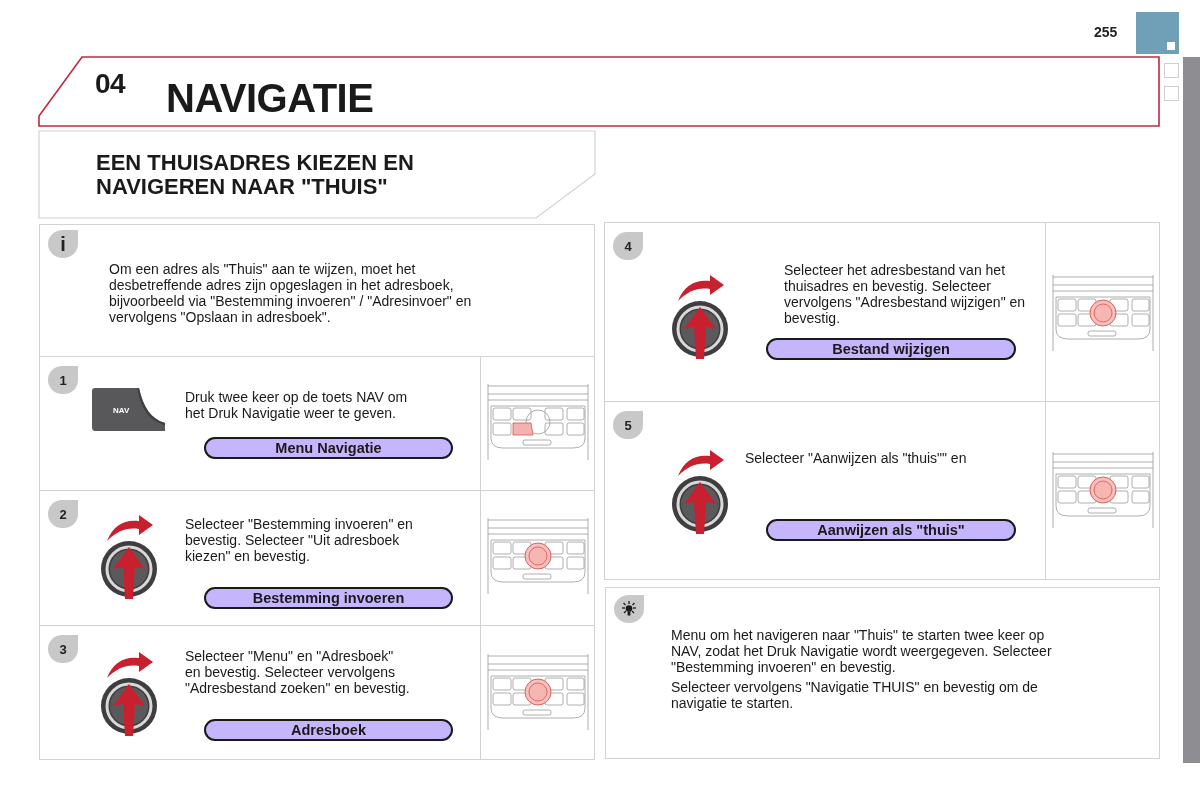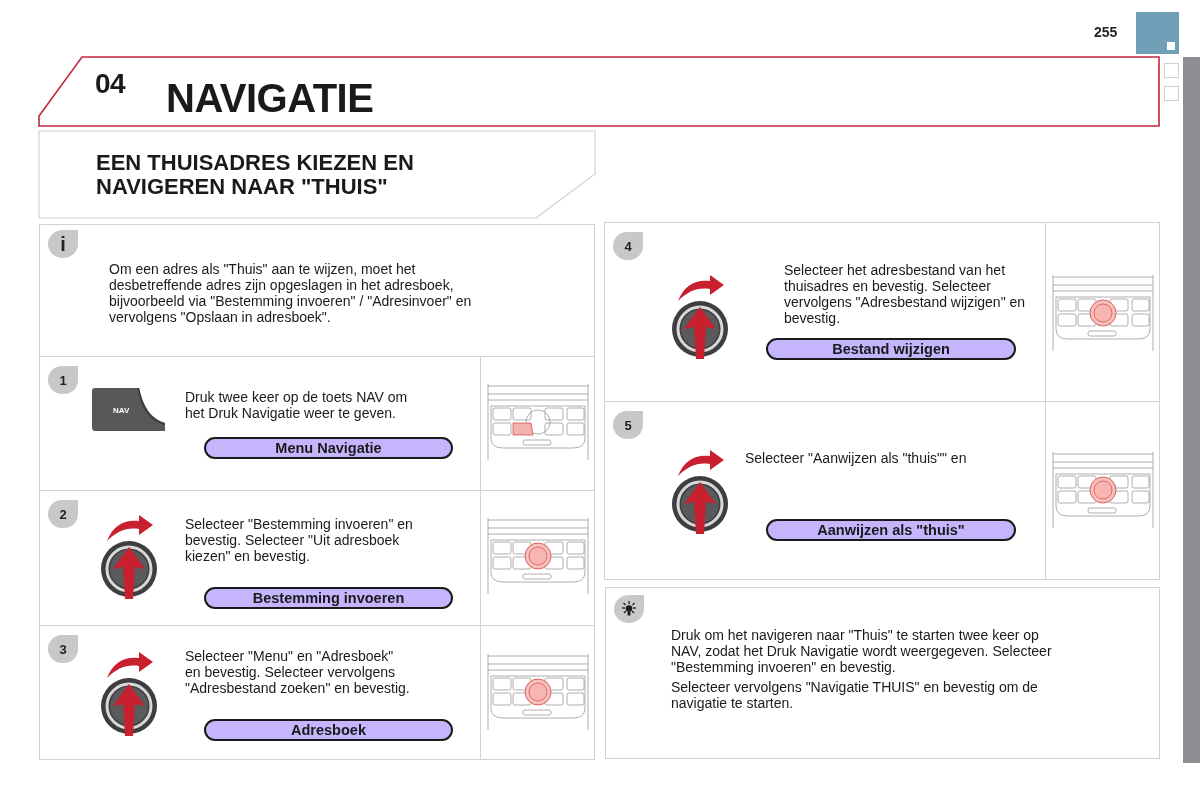--- a/index.html
+++ b/index.html
@@ -291,20 +291,20 @@
         <line x1="3.5" y1="3" x2="5.5" y2="5"></line>
           <line x1="14.5" y1="3" x2="12.5" y2="5"></line>
         <line x1="4" y1="13" x2="6" y2="11"></line>
           <line x1="14" y1="13" x2="12" y2="11"></line>
       </g>
       <circle cx="9" cy="8.5" r="3.3" fill="#1a1a1a"></circle>
       <rect x="7.6" y="11.5" width="2.8" height="4" fill="#1a1a1a"></rect>
     </svg>
   </div>
   <div class="abs txt" style="left:65px;top:39px;width:480px;">
-    <div>Druk om het navigeren naar "Thuis" te starten twee keer op</div>
+    <div>Menu om het navigeren naar "Thuis" te starten twee keer op</div>
     <div>NAV, zodat het Druk Navigatie wordt weergegeven. Selecteer</div>
     <div>"Bestemming invoeren" en bevestig.</div>
     <div style="height:4px;"></div>
     <div>Selecteer vervolgens "Navigatie THUIS" en bevestig om de</div>
     <div>navigatie te starten.</div>
   </div>
 </div>
 
 </body></html>

